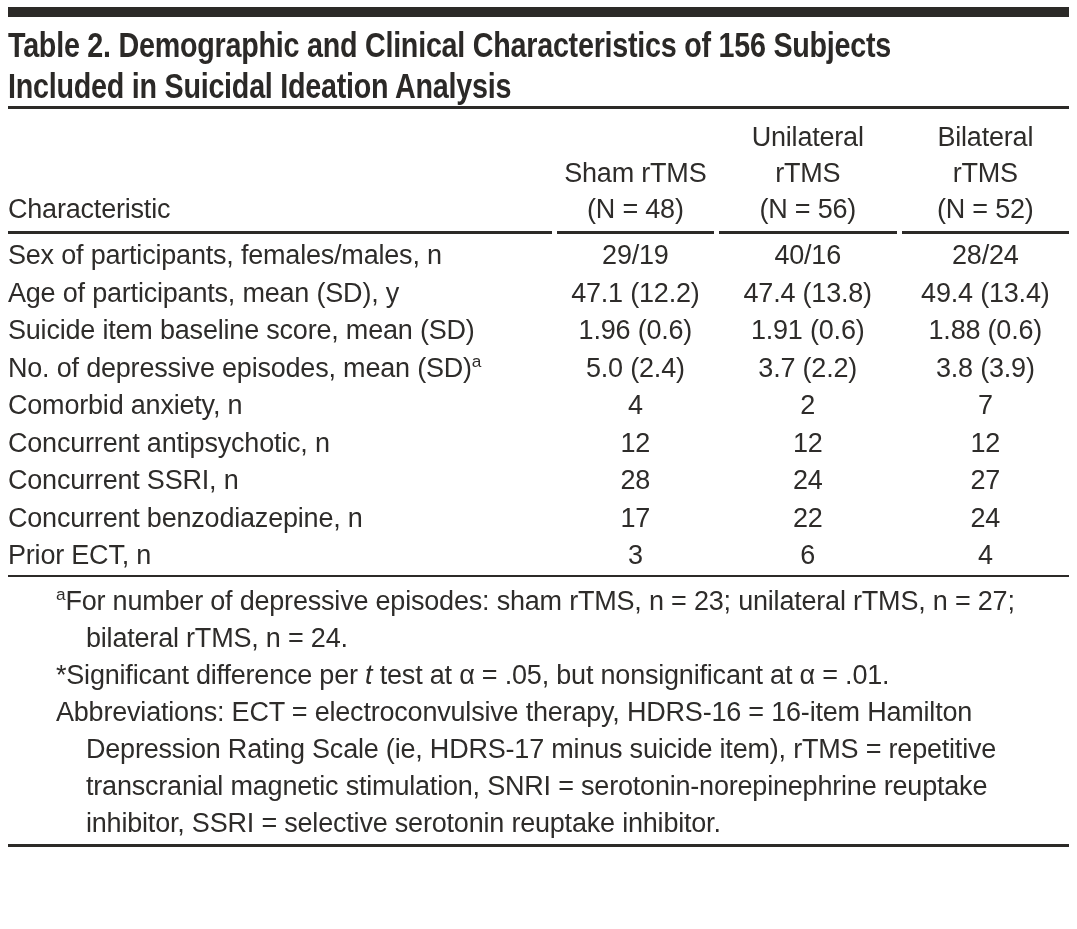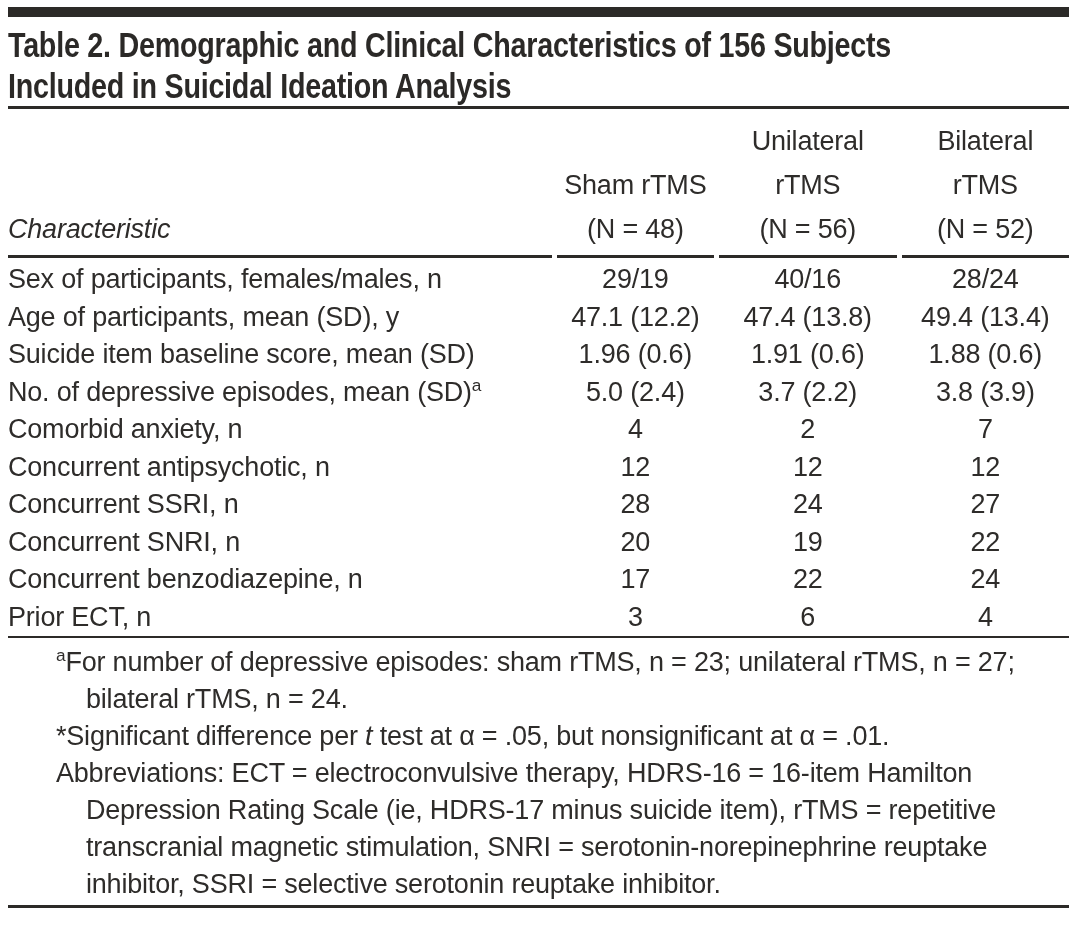--- a/index.html
+++ b/index.html
@@ -50,24 +50,24 @@
   }
   col.c-label { width: 52%; }
   col.c-sham  { width: 15%; }
   col.c-uni   { width: 17%; }
   col.c-bi    { width: 16%; }
   th {
     font-weight: normal;
     vertical-align: bottom;
     padding: 10px 0 4px 0;
     border-bottom: 3px solid #2c2a28;
-    line-height: 44px;
+    line-height: 36px;
     white-space: pre-line;
   }
-  th.h-label { text-align: left; font-style: italic; }
+  th.h-label { text-align: left; }
   th.h-num   { text-align: center; }
   td {
     line-height: 37.5px;
     vertical-align: middle;
     white-space: nowrap;
   }
   td.label { text-align: left; margin-top: 26px; }
   td.num   { text-align: center; margin-top: 32px; }
   tbody tr:first-child td { padding-top: 3px; }
   sup {
@@ -164,26 +164,20 @@
         <td class="num">12</td>
         <td class="num">12</td>
       </tr>
       <tr>
         <td class="label"><span>Concurrent SSRI, n</span><sup></sup></td>
         <td class="num">28</td>
         <td class="num">24</td>
         <td class="num">27</td>
       </tr>
       <tr>
-        <td class="label"><span>Concurrent SNRI, n</span><sup></sup></td>
-        <td class="num">20</td>
-        <td class="num">19</td>
-        <td class="num">22</td>
-      </tr>
-      <tr>
         <td class="label"><span>Concurrent benzodiazepine, n</span><sup></sup></td>
         <td class="num">17</td>
         <td class="num">22</td>
         <td class="num">24</td>
       </tr>
       <tr>
         <td class="label"><span>Prior ECT, n</span><sup></sup></td>
         <td class="num">3</td>
         <td class="num">6</td>
         <td class="num">4</td>

